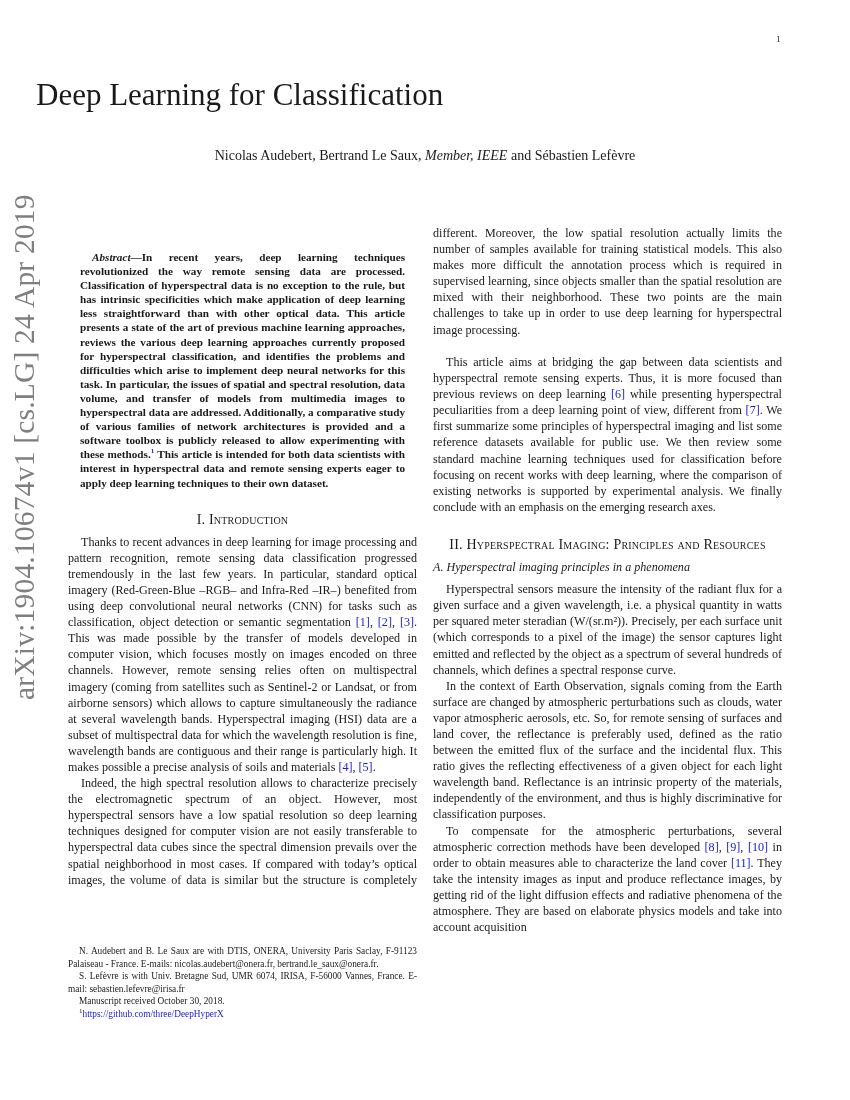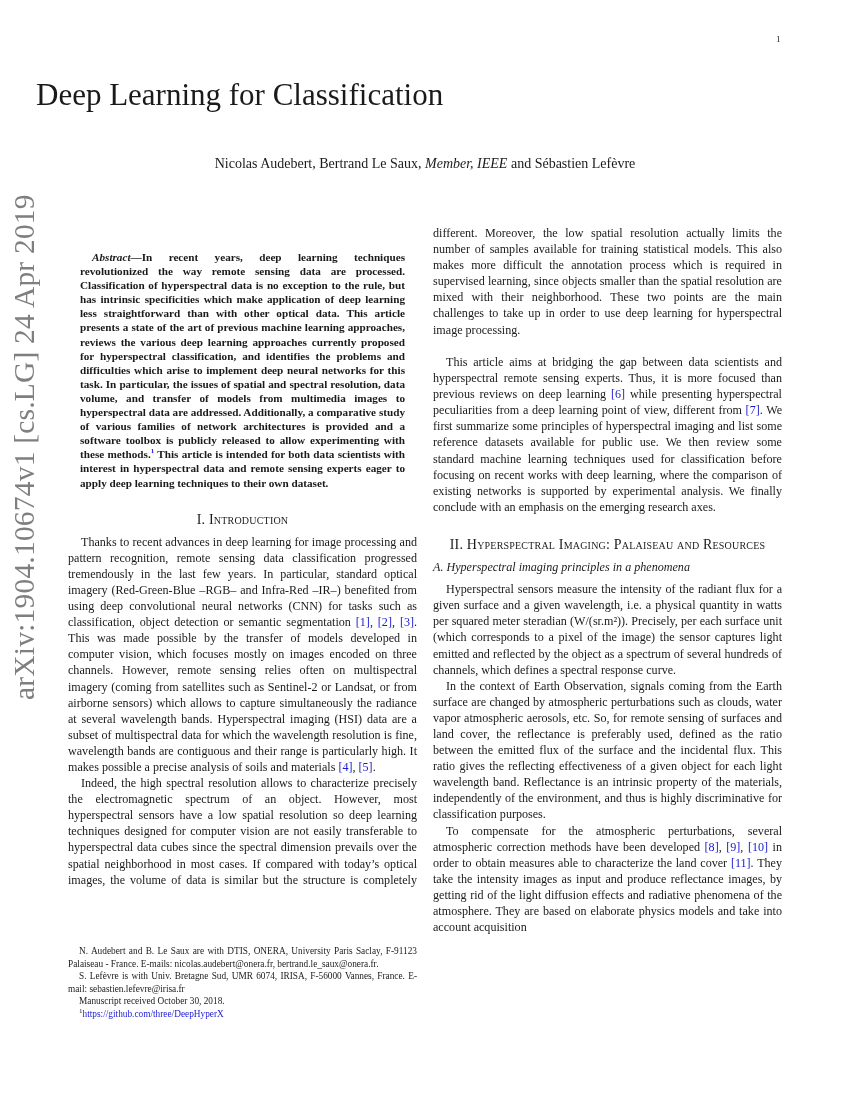--- a/index.html
+++ b/index.html
@@ -3,21 +3,21 @@
   <meta charset="utf-8">
   <style>
     html, body { margin: 0; padding: 0; background: #ffffff; }
     body { width: 850px; height: 1100px; position: relative; overflow: hidden;
       font-family: "Liberation Serif", "DejaVu Serif", serif; color: #1a1a1a; }
     .page-num { position: absolute; top: 34px; left: 776px; font-size: 9px; }
     .arxiv { position: absolute; left: 8px; top: 700px; transform: rotate(-90deg); transform-origin: 0 0;
       font-size: 29.5px; color: #7f7f7f; white-space: nowrap; letter-spacing: 0.2px; }
     .title { position: absolute; left: 0; width: 672px; top: 76px; text-align: left;
       font-size: 31px; line-height: 38px; margin-left: 36px; }
-    .authors { position: absolute; left: 0; width: 850px; top: 156px; text-align: center; font-size: 14px; }
+    .authors { position: absolute; left: 0; width: 850px; top: 148px; text-align: center; font-size: 14px; }
     .col { position: absolute; top: 238px; width: 349px; font-size: 12.1px; line-height: 16.1px; text-align: justify; }
     .col.left { left: 68px; }
     .col.right { left: 433px; top: 225px; }
     .abstract { font-weight: bold; font-size: 11.2px; line-height: 14.1px; text-indent: 12px; margin: 12px; }
     .abstract .lead { font-style: italic; }
     p { margin: 0; }
     p.ind { text-indent: 13px; }
     .section { text-align: center; font-size: 14px; margin: 22px 0 6px; letter-spacing: 0.2px; }
     .sc { font-variant: small-caps; }
     .subsection { font-style: italic; margin: 4px 0 6px; }
@@ -50,21 +50,21 @@
   <p class="ind" style="height:113px; overflow:hidden;">Indeed, the high spectral resolution allows to characterize precisely the electromagnetic spectrum of an object. However, most hyperspectral sensors have a low spatial resolution so deep learning techniques designed for computer vision are not easily transferable to hyperspectral data cubes since the spectral dimension prevails over the spatial neighborhood in most cases. If compared with today’s optical images, the volume of data is similar but the structure is completely different. Moreover, the low spatial resolution actually limits the number of samples available for training statistical models. This also makes more difficult the annotation process which is required in supervised learning, since objects smaller than the spatial resolution are mixed with their neighborhood. These two points are the main challenges to take up in order to use deep learning for hyperspectral image processing.</p>
 </div>
 
 <div class="col right">
   <p style="height:129px; overflow:hidden; position:relative;">
       <span style="position:absolute; top:-112.7px; left:0; width:349px; text-indent:13px; display:block;">Indeed, the high spectral resolution allows to characterize precisely the electromagnetic spectrum of an object. However, most hyperspectral sensors have a low spatial resolution so deep learning techniques designed for computer vision are not easily transferable to hyperspectral data cubes since the spectral dimension prevails over the spatial neighborhood in most cases. If compared with today’s optical images, the volume of data is similar but the structure is completely different. Moreover, the low spatial resolution actually limits the number of samples available for training statistical models. This also makes more difficult the annotation process which is required in supervised learning, since objects smaller than the spatial resolution are mixed with their neighborhood. These two points are the main challenges to take up in order to use deep learning for hyperspectral image processing.</span>
     </p>
 
   <p class="ind"><span>This article aims at bridging the gap between data scientists and hyperspectral remote sensing experts. Thus, it is more focused than previous reviews on deep learning </span><span class="ref">[6]</span><span> while presenting hyperspectral peculiarities from a deep learning point of view, different from </span><span class="ref">[7]</span><span>. We first summarize some principles of hyperspectral imaging and list some reference datasets available for public use. We then review some standard machine learning techniques used for classification before focusing on recent works with deep learning, where the comparison of existing networks is supported by experimental analysis. We finally conclude with an emphasis on the emerging research axes.</span></p>
 
-  <div class="section"><span>II. </span><span class="sc">Hyperspectral Imaging: Palaiseau and Resources</span></div>
+  <div class="section"><span>II. </span><span class="sc">Hyperspectral Imaging: Principles and Resources</span></div>
 
   <div class="subsection">A. Hyperspectral imaging principles in a phenomena</div>
 
   <p class="ind">Hyperspectral sensors measure the intensity of the radiant flux for a given surface and a given wavelength, i.e. a physical quantity in watts per squared meter steradian (W/(sr.m²)). Precisely, per each surface unit (which corresponds to a pixel of the image) the sensor captures light emitted and reflected by the object as a spectrum of several hundreds of channels, which defines a spectral response curve.</p>
   <p class="ind">In the context of Earth Observation, signals coming from the Earth surface are changed by atmospheric perturbations such as clouds, water vapor atmospheric aerosols, etc. So, for remote sensing of surfaces and land cover, the reflectance is preferably used, defined as the ratio between the emitted flux of the surface and the incidental flux. This ratio gives the reflecting effectiveness of a given object for each light wavelength band. Reflectance is an intrinsic property of the materials, independently of the environment, and thus is highly discriminative for classification purposes.</p>
   <p class="ind"><span>To compensate for the atmospheric perturbations, several atmospheric correction methods have been developed </span><span class="ref">[8]</span>, <span class="ref">[9]</span>, <span class="ref">[10]</span><span> in order to obtain measures able to characterize the land cover </span><span class="ref">[11]</span><span>. They take the intensity images as input and produce reflectance images, by getting rid of the light diffusion effects and radiative phenomena of the atmosphere. They are based on elaborate physics models and take into account acquisition</span></p>
 </div>
 
 <div class="footnotes">
   <p class="ind">N. Audebert and B. Le Saux are with DTIS, ONERA, University Paris Saclay, F-91123 Palaiseau - France. E-mails: nicolas.audebert@onera.fr, bertrand.le_saux@onera.fr.</p>

